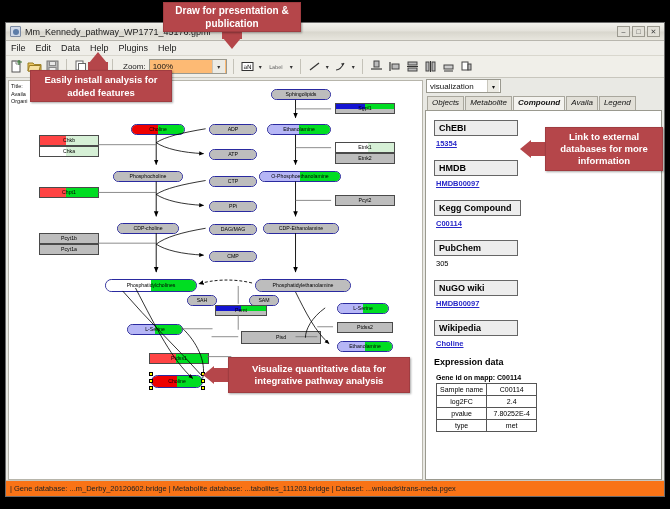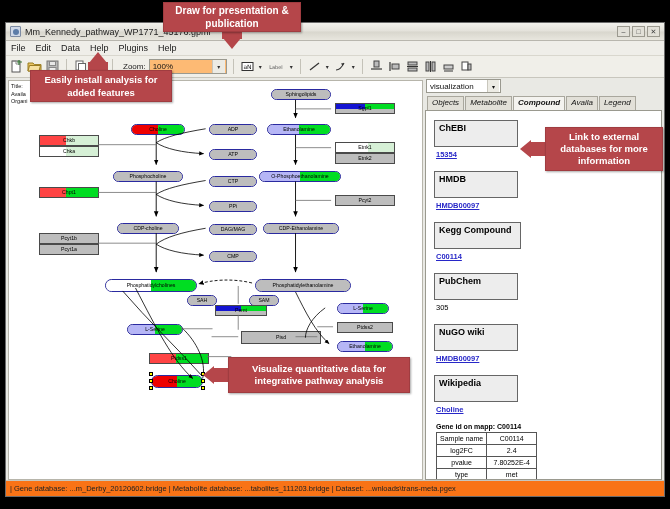--- a/index.html
+++ b/index.html
@@ -136,21 +136,21 @@
     border:1px solid #a9a79d; border-bottom:none; color:#111; line-height:10px;font-style:italic;
   }
   .tab.active{ background:#f4f3ef; padding-bottom:3px; position:relative; top:1px; font-weight:bold;}
   .panel-body{
     flex:1; background:#fff; border:1px solid #9a998f; margin-top:0;
     overflow:hidden; position:relative; padding:6px 8px;
   }
   .db-head{
     display:inline-block; border:1px solid #666; background:#ededed;
     font-size:9px; font-weight:bold; color:#000;
-    padding:2px 8px 13px 4px; min-width:84px; margin-bottom:3px;
+    padding:2px 8px 2px 4px; min-width:84px; margin-bottom:3px;
   }
   .db-link{
     font-size:7.5px; color:#2727c8; text-decoration:underline;
     display:block; margin:0 0 9px 2px; font-weight:bold;
   }
   .db-plain{ font-size:7.5px; color:#000; display:block; margin:0 0 9px 2px;}
   .exp-title{ font-size:9px; font-weight:bold; color:#000; margin:2px 0 7px 0;}
   .gid{ font-size:7px; font-weight:bold; color:#000; margin:0 0 2px 2px;}
   table.exp{ border-collapse:collapse; margin-left:2px; }
   table.exp td{
@@ -637,20 +637,21 @@
         <div class="tab">Objects</div>
         <div class="tab">Metabolite</div>
         <div class="tab active">Compound</div>
         <div class="tab">Availa</div>
         <div class="tab">Legend</div>
       </div>
 
       <div class="panel-body">
         <div id="db-list"><div class="db-head">ChEBI</div><a class="db-link">15354</a><div class="db-head">HMDB</div><a class="db-link">HMDB00097</a><div class="db-head">Kegg Compound</div><a class="db-link">C00114</a><div class="db-head">PubChem</div><a class="db-plain">305</a><div class="db-head">NuGO wiki</div><a class="db-link">HMDB00097</a><div class="db-head">Wikipedia</div><a class="db-link">Choline</a></div>
 
+        <div class="exp-title">Expression data</div>
         <div class="gid">Gene id on mapp: C00114</div>
         <table class="exp">
           <tbody id="exp-rows">
               <tr>
                 <td>Sample name</td>
                 <td>C00114</td>
               </tr>
               <tr>
                 <td>log2FC</td>
                 <td>2.4</td>

